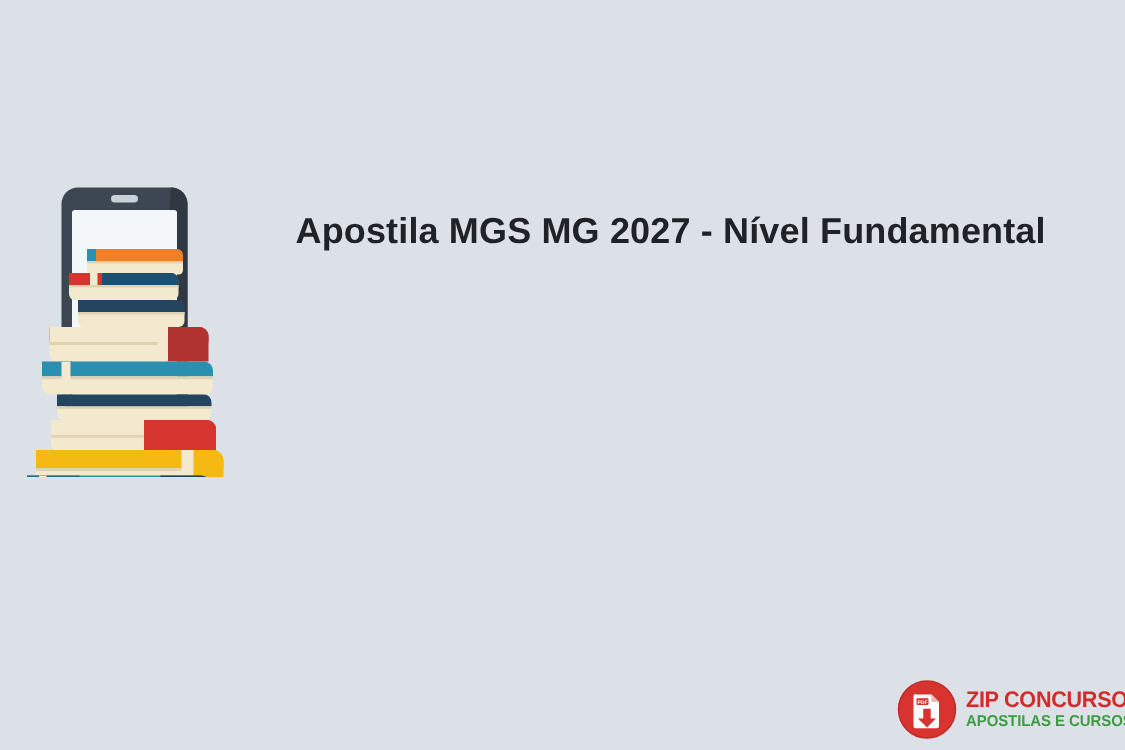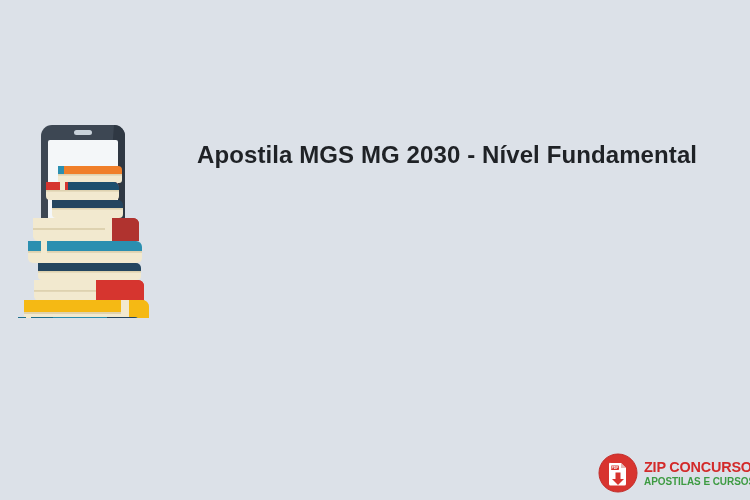--- a/index.html
+++ b/index.html
@@ -183,21 +183,21 @@
         <path d="M6 208 h146 a7 7 0 0 1 7 7 v18 a4 4 0 0 1 -4 4 h-152 a4 4 0 0 1 -4 -4 v-18 a7 7 0 0 1 7 -7 z" fill="#2b8fb0"></path>
         <rect x="12" y="217" width="140" height="13" rx="1.5" ry="1.5" fill="#f2e9cf"></rect>
         <rect x="12" y="217" width="140" height="2" fill="#ded2b0"></rect>
         <rect x="129" y="212" width="5" height="20" fill="#2b8fb0"></rect>
         <rect x="134" y="214" width="4" height="17" fill="#d6352f"></rect>
         <rect x="138" y="214" width="4" height="17" fill="#1f6f8c"></rect>
       </g>
     </svg>
   </div>
 
-  <div class="title">Apostila MGS MG 2030 - Nível Fundamental</div>
+  <div class="title">Apostila MGS MG 2027 - Nível Fundamental</div>
 
   <div class="brand">
     <div class="brand-mark">
       <svg viewBox="0 0 40 40" xmlns="http://www.w3.org/2000/svg">
         <circle cx="20" cy="20" r="19" fill="#d8342f"></circle>
         <circle cx="20" cy="20" r="19" fill="none" stroke="#c22c29" stroke-width="1"></circle>
 
         <path d="M12 10 h11 l5 5 v16 a1.5 1.5 0 0 1 -1.5 1.5 h-14 a1.5 1.5 0 0 1 -1.5 -1.5 v-20 a1.5 1.5 0 0 1 1.5 -1.5 z" fill="#ffffff"></path>
         <path d="M23 10 l5 5 h-5 z" fill="#e4b9b7"></path>
 

